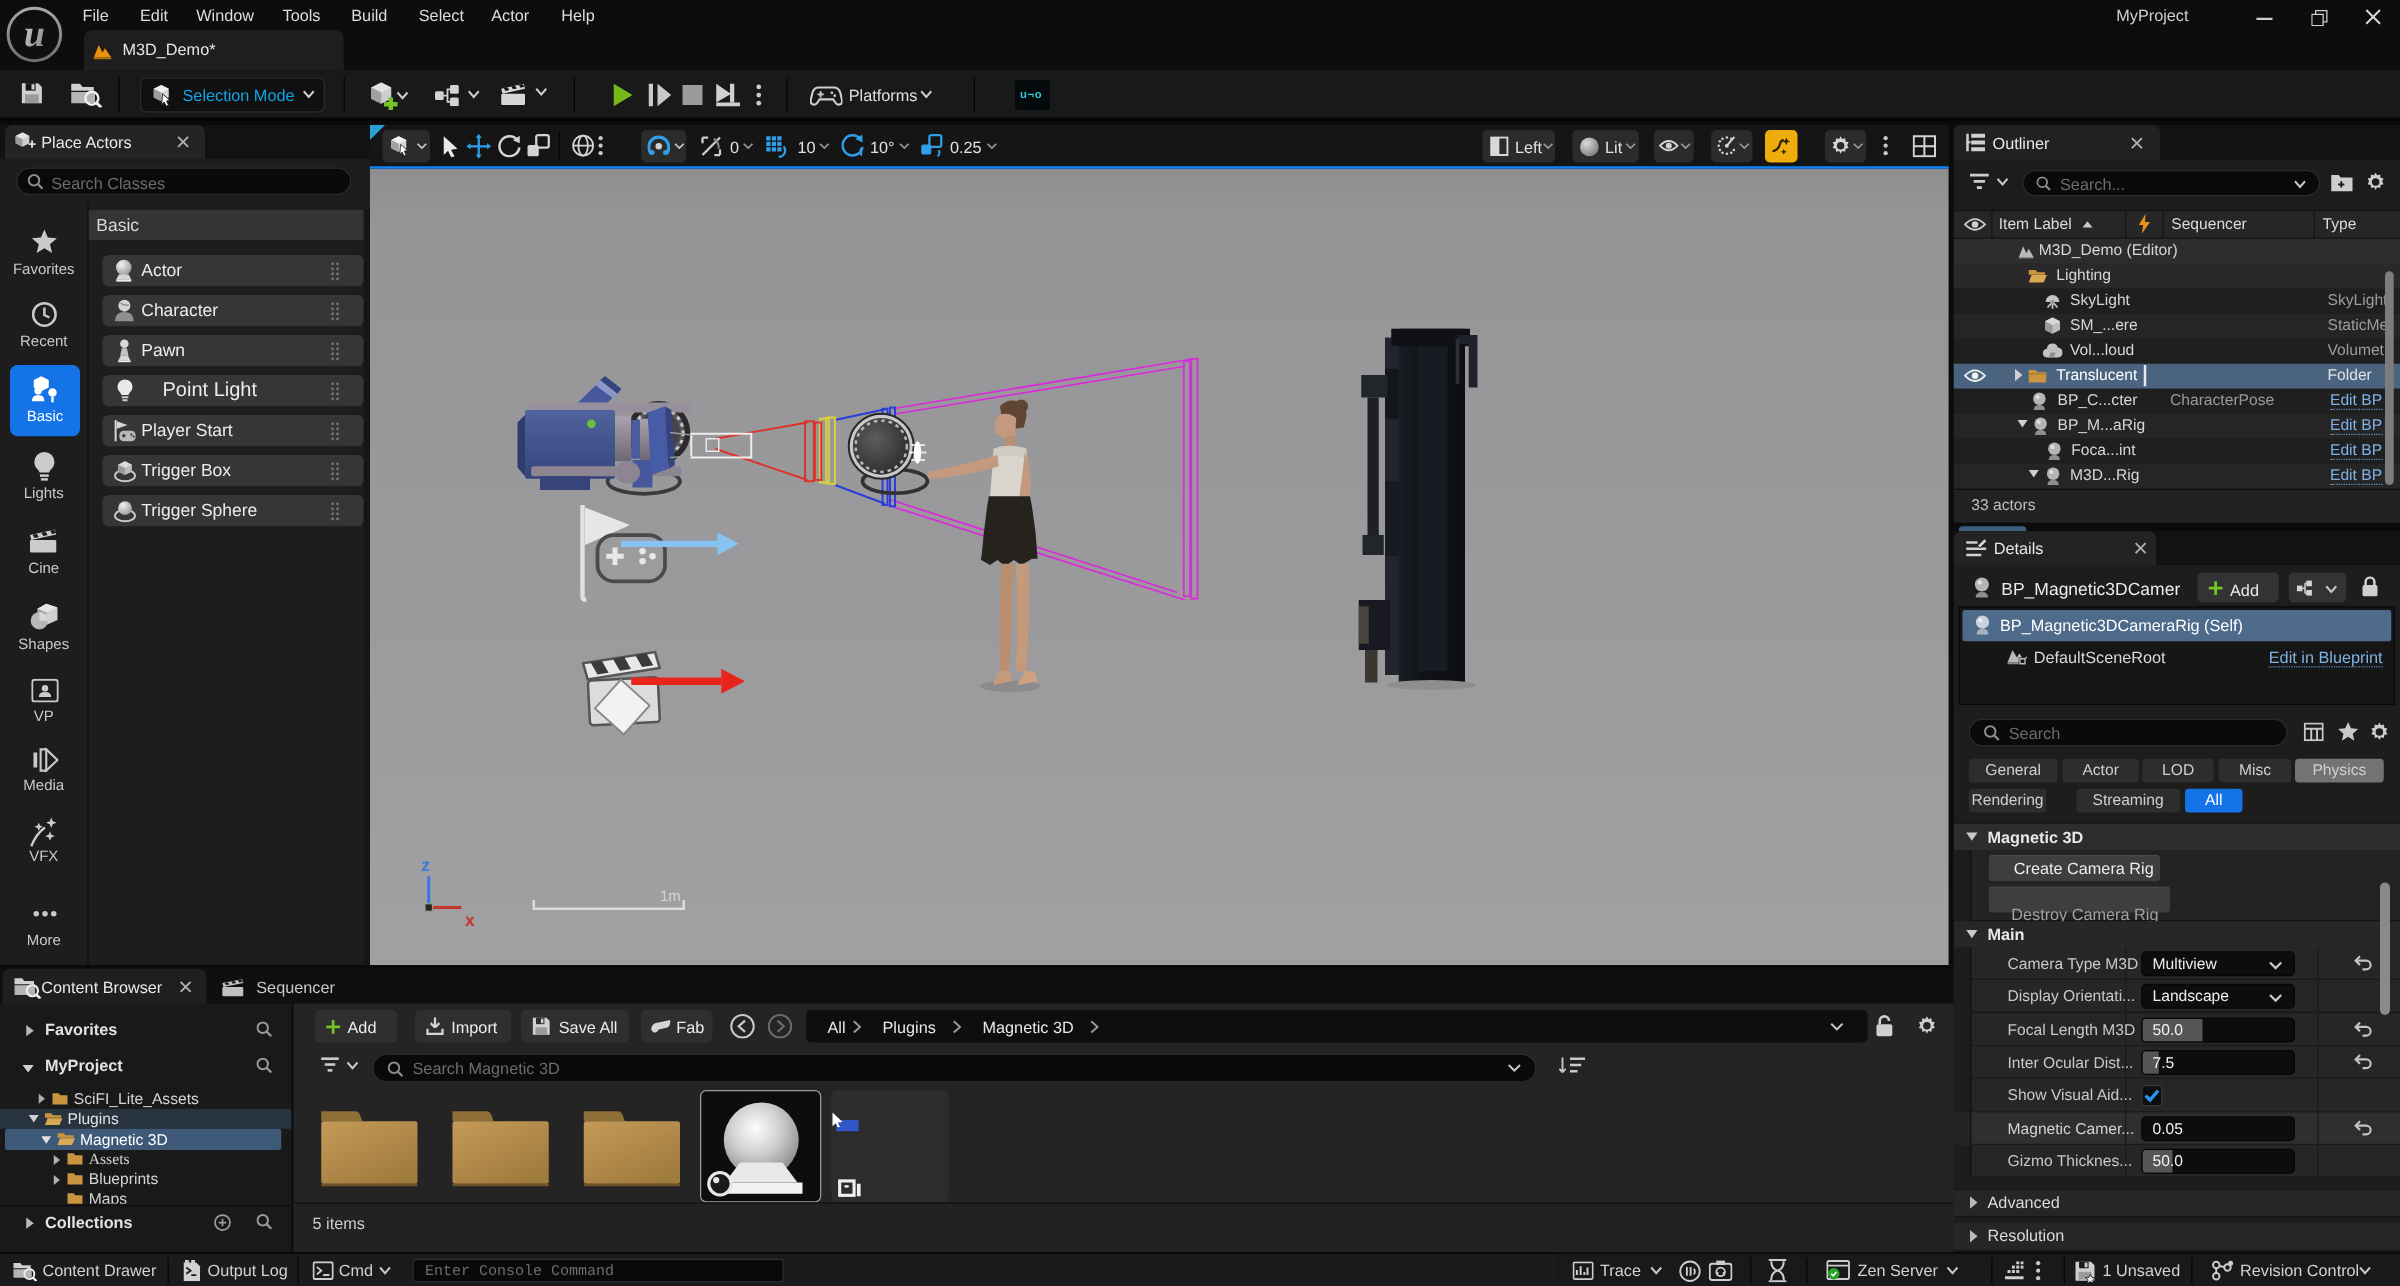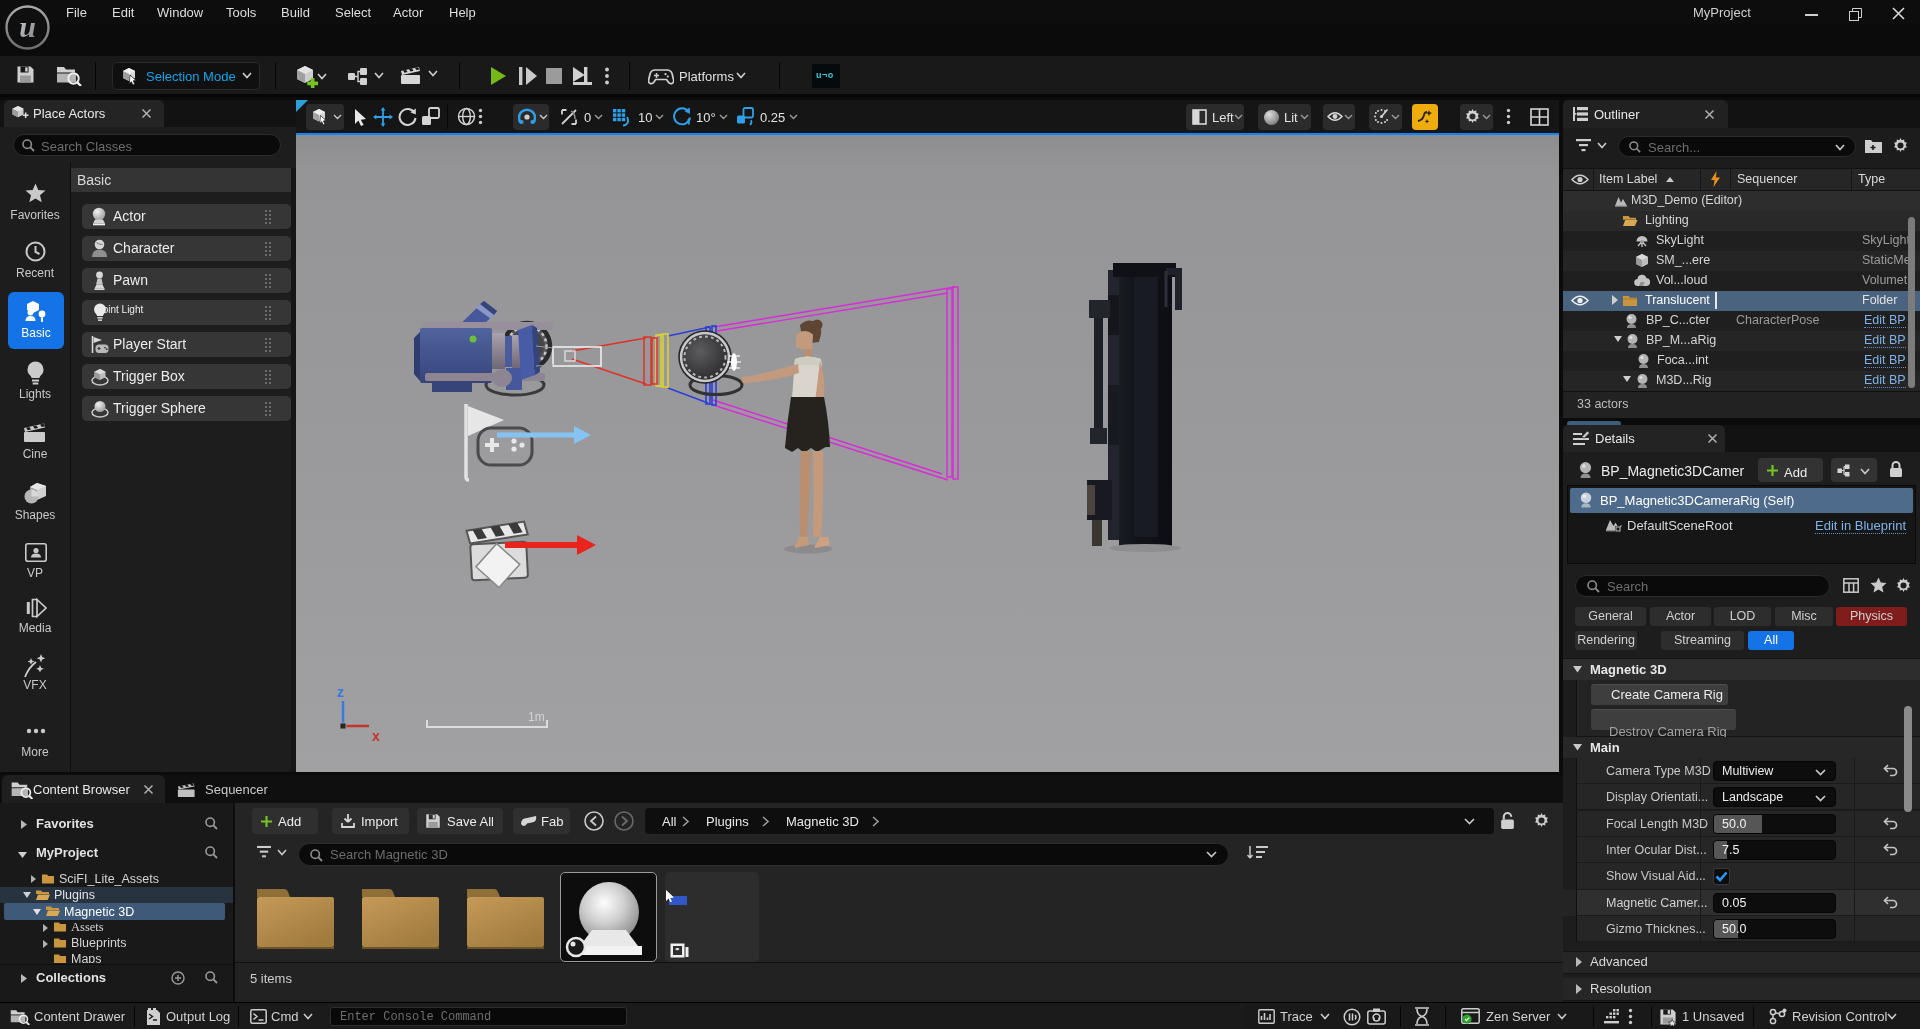--- a/index.html
+++ b/index.html
@@ -45,20 +45,28 @@
     </linearGradient>
     <linearGradient id="ueLogoU" x1="0" y1="0" x2="1" y2="1">
       <stop offset="0" stop-color="#cfd2d6"></stop>
           <stop offset="1" stop-color="#7e8184"></stop>
     </linearGradient>
   </defs>
   <circle cx="23.5" cy="23.5" r="21" fill="#0f0f0f" stroke="url(#ueLogoRing)" stroke-width="2.4"></circle>
   <text x="23.5" y="33" text-anchor="middle" font-family="Liberation Serif, serif" font-style="italic" font-weight="bold" font-size="30" fill="url(#ueLogoU)">u</text>
 </svg>
 
+<div class="abs" id="tabrow" style="left:0;top:24px;width:1920px;height:32px;background:#0d0d0d;">
+  <div class="abs" style="left:67px;top:0;width:208px;height:32px;background:#1e1e1e;border-radius:7px 7px 0 0;"></div>
+  <svg class="abs" style="left:74px;top:9px;" width="16" height="15" viewBox="0 0 16 15">
+    <path d="M1 13 L5 3 L8 9 L10 5.5 L15 13 Z" fill="#e8920e"></path>
+    <rect x="1" y="13" width="14" height="1.4" fill="#b8740b"></rect>
+  </svg>
+  <div class="abs tx" style="left:98px;top:8px;font-size:13px;color:#e7e7e7;">M3D_Demo*</div>
+</div>
 
 <div class="abs" id="toolbar" style="left:0;top:56px;width:1920px;height:41px;background:#191919;border-bottom:3px solid #060606;">
 
   <svg class="abs" style="left:16px;top:9px;" width="19" height="19" viewBox="0 0 19 19">
     <path d="M1.5 1.5 h13 l3 3 v13 h-16 z" fill="#cfcfcf"></path>
     <rect x="4.5" y="1.5" width="8" height="6" fill="#161616"></rect>
         <rect x="9.2" y="2.4" width="2.4" height="4.2" fill="#cfcfcf"></rect>
     <rect x="4" y="10.5" width="11" height="7" fill="#9a9a9a"></rect>
   </svg>
 
@@ -314,21 +322,21 @@
             <circle cx="6" cy="14" r="1.1"></circle>
           </g>
         </svg>
 
     <div class="abs" style="left:82px;top:200px;width:209px;height:25px;background:#363636;border-radius:5px;"></div>
     <svg class="abs" style="left:93px;top:203px;" width="14" height="19" viewBox="0 0 14 19">
           <path d="M7 0.5 a6 6 0 0 1 6 6 q0 3 -2.3 4.7 l-0.9 1.8 l-5.6 0 L3.3 11.2 q-2.3 -1.7 -2.3 -4.7 a6 6 0 0 1 6 -6 z" fill="#e8e8e8"></path>
           <rect x="4.4" y="14" width="5.2" height="1.6" fill="#cdcdcd"></rect>
           <rect x="5" y="16.4" width="4" height="1.6" fill="#cdcdcd"></rect>
         </svg>
-    <div class="abs tx" style="left:96px;top:204px;font-size:10px;color:#ececec;">Point Light</div>
+    <div class="abs tx" style="left:130px;top:204px;font-size:16px;color:#ececec;">Point Light</div>
     <svg class="abs" style="left:264px;top:205px;" width="8" height="16">
           <g fill="#7a7a7a">
             <circle cx="2" cy="2" r="1.1"></circle>
             <circle cx="6" cy="2" r="1.1"></circle>
             <circle cx="2" cy="6" r="1.1"></circle>
             <circle cx="6" cy="6" r="1.1"></circle>
             <circle cx="2" cy="10" r="1.1"></circle>
             <circle cx="6" cy="10" r="1.1"></circle>
             <circle cx="2" cy="14" r="1.1"></circle>
             <circle cx="6" cy="14" r="1.1"></circle>
@@ -1017,21 +1025,21 @@
   <svg class="abs" style="left:332px;top:152px;" width="17" height="17" viewBox="0 0 17 17">
         <path d="M8.5 1 l1.2 2.2 l2.5 -0.6 l0.2 2.5 l2.5 0.6 l-1.2 2.3 l1.2 2.3 l-2.5 0.6 l-0.2 2.5 l-2.5 -0.6 l-1.2 2.2 l-1.2 -2.2 l-2.5 0.6 l-0.2 -2.5 l-2.5 -0.6 l1.2 -2.3 l-1.2 -2.3 l2.5 -0.6 l0.2 -2.5 l2.5 0.6 z" fill="#cdcdcd"></path>
         <circle cx="8.5" cy="8.5" r="3" fill="#1d1d1d"></circle>
       </svg>
 
   <div id="chips" style="font-size:12.5px;color:#cfcfcf;">
     <div class="abs" style="left:12px;top:182px;width:71px;height:19px;background:#2d2d2d;border-radius:3px;text-align:center;line-height:19px;">General</div>
     <div class="abs" style="left:87px;top:182px;width:61px;height:19px;background:#2d2d2d;border-radius:3px;text-align:center;line-height:19px;">Actor</div>
     <div class="abs" style="left:151px;top:182px;width:57px;height:19px;background:#2d2d2d;border-radius:3px;text-align:center;line-height:19px;">LOD</div>
     <div class="abs" style="left:212px;top:182px;width:58px;height:19px;background:#2d2d2d;border-radius:3px;text-align:center;line-height:19px;">Misc</div>
-    <div class="abs" style="left:273px;top:182px;width:71px;height:19px;background:#7f1d1d;border-radius:3px;text-align:center;line-height:19px;">Physics</div>
+    <div class="abs" style="left:273px;top:182px;width:71px;height:19px;background:#737373;border-radius:3px;text-align:center;line-height:19px;">Physics</div>
     <div class="abs" style="left:12px;top:206px;width:62px;height:19px;background:#2d2d2d;border-radius:3px;text-align:center;line-height:19px;">Rendering</div>
     <div class="abs" style="left:98px;top:206px;width:83px;height:19px;background:#2d2d2d;border-radius:3px;text-align:center;line-height:19px;">Streaming</div>
     <div class="abs" style="left:185px;top:206px;width:46px;height:19px;background:#1473e6;border-radius:3px;text-align:center;line-height:19px;color:#fff;">All</div>
   </div>
 
   <div class="abs" style="left:0;top:233px;width:357px;height:22px;background:#2d2d2d;border-top:1px solid #121212;"></div>
   <svg class="abs" style="left:9px;top:240px;" width="11" height="8">
         <path d="M1 1 L10 1 L5.5 7.5 Z" fill="#c9c9c9"></path>
       </svg>
   <div class="abs tx" style="left:27px;top:237px;font-size:13px;font-weight:bold;color:#e8e8e8;">Magnetic 3D</div>

